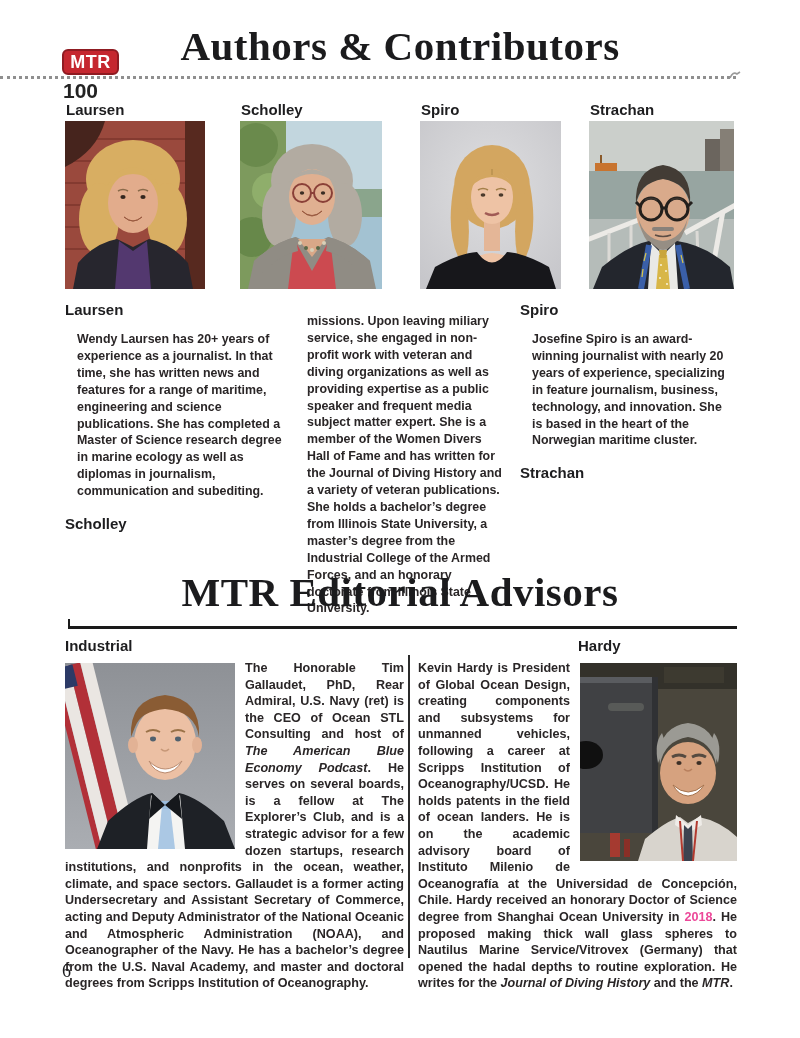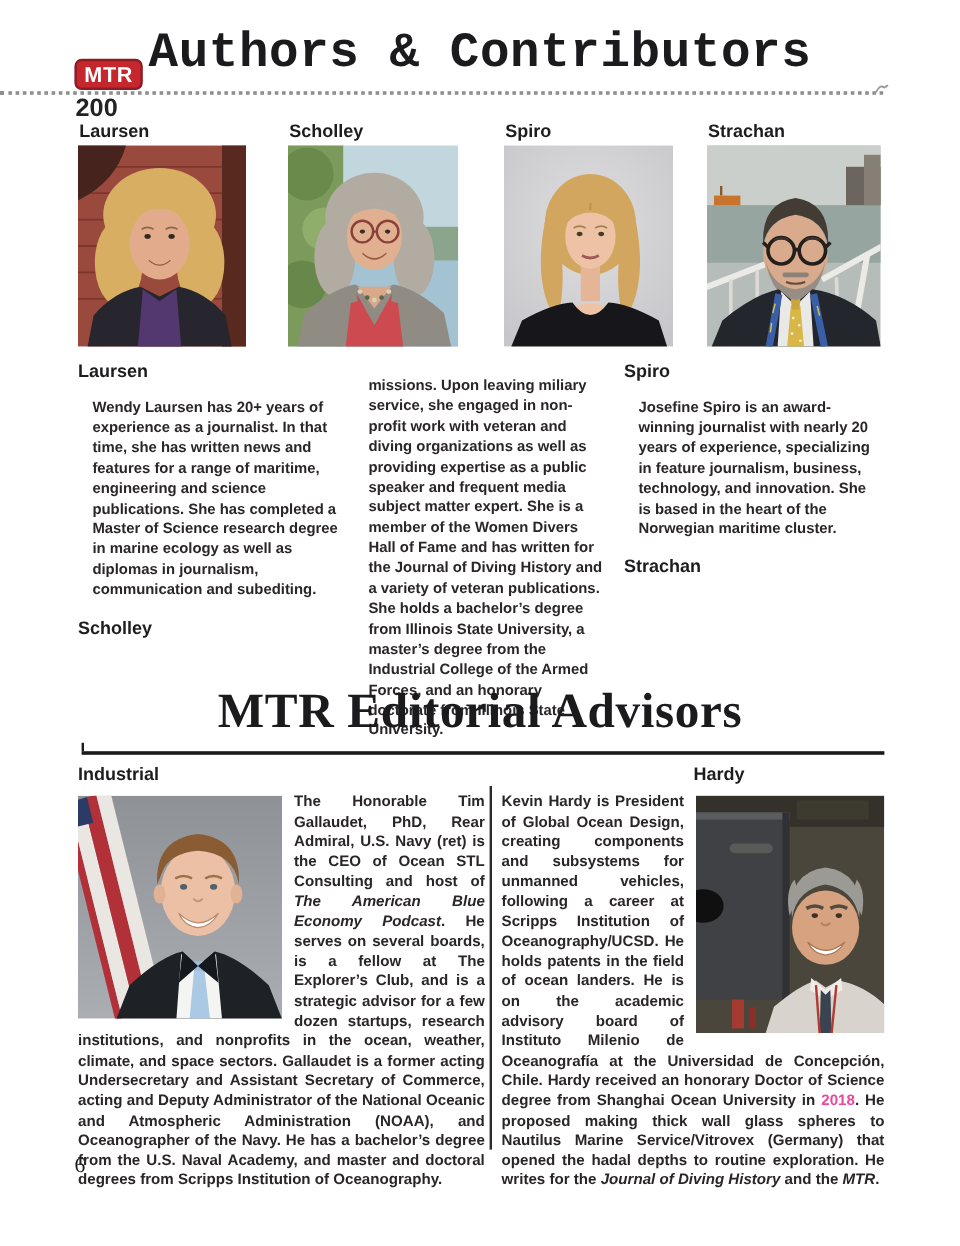--- a/index.html
+++ b/index.html
@@ -1,21 +1,21 @@
 <!DOCTYPE html>
 <html><head>
 <meta charset="utf-8">
 <style>
   html,body{margin:0;padding:0;background:#ffffff;}
   body{width:800px;height:1038px;font-family:"Liberation Sans",sans-serif;color:#2a2627;}
   .page{position:relative;width:800px;height:1038px;background:#fff;overflow:hidden;}
 
   
   .page-title{position:absolute;top:22px;left:0;width:100%;text-align:center;
-    font-family:Liberation Mono, monospace;font-weight:bold;font-size:41px;color:#1b1b1d;letter-spacing:0.5px;}
+    font-family:Liberation Serif, serif;font-weight:bold;font-size:41px;color:#1b1b1d;letter-spacing:0.5px;}
   .dotted-rule{position:absolute;top:76px;left:0;width:736px;height:0;border-top:3px dotted #8f8f8f;}
   .rule-end-mark{position:absolute;top:66px;left:729px;width:14px;height:12px;}
   .mtr-logo{position:absolute;top:49px;left:62px;width:57px;height:26px;background:#c5272f;
     border:2px solid #8f1b22;border-radius:6px;box-sizing:border-box;color:#fff;font-weight:bold;
     font-size:18px;line-height:22px;text-align:center;letter-spacing:0.5px;z-index:2;}
   .mtr-100{position:absolute;top:79px;left:63px;font-size:21px;font-weight:bold;color:#232323;z-index:2;}
 
   
   .contrib-name{position:absolute;top:101px;font-size:15px;font-weight:bold;color:#1d1d1f;}
   .contrib-photo{position:absolute;top:121px;height:168px;overflow:hidden;}
@@ -64,21 +64,21 @@
 <div class="page">
 
   <div class="page-title">Authors &amp; Contributors</div>
   <div class="dotted-rule"></div>
   <div class="rule-end-mark">
     <svg viewBox="0 0 14 12">
         <path d="M1,10 Q4,3 8,6 L11,4" fill="none" stroke="#9a9a9a" stroke-width="1.6"></path>
       </svg>
   </div>
   <div class="mtr-logo">MTR</div>
-  <div class="mtr-100">200</div>
+  <div class="mtr-100">100</div>
 
   <div class="contrib-name" id="name-laursen">Laursen</div>
   <div class="contrib-name" id="name-scholley">Scholley</div>
   <div class="contrib-name" id="name-spiro">Spiro</div>
   <div class="contrib-name" id="name-strachan">Strachan</div>
 
   <div class="contrib-photo" id="photo-laursen">
     <svg viewBox="0 0 140 168">
       <rect width="140" height="168" fill="#9a493d"></rect>
       <g stroke="#7c362c" stroke-width="1.5">

